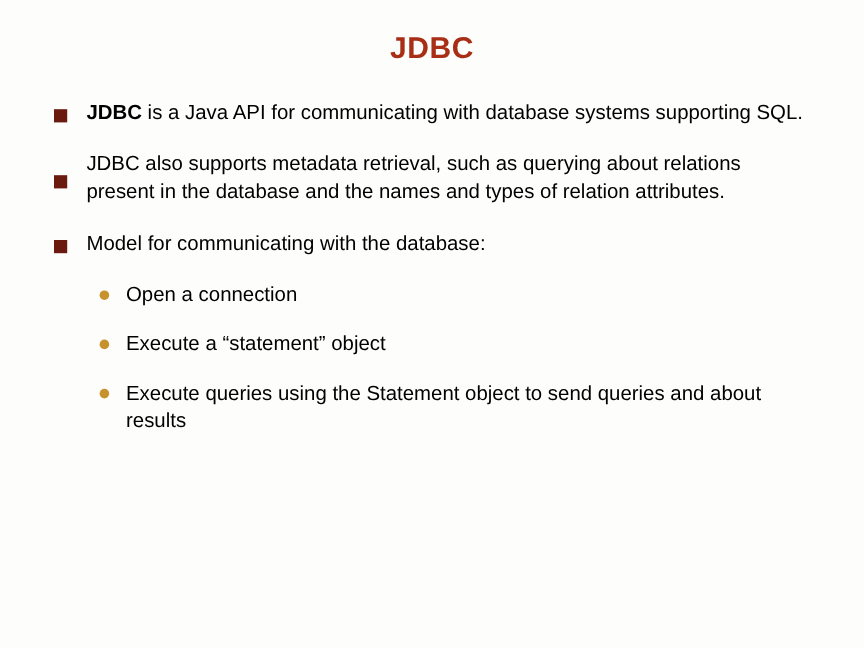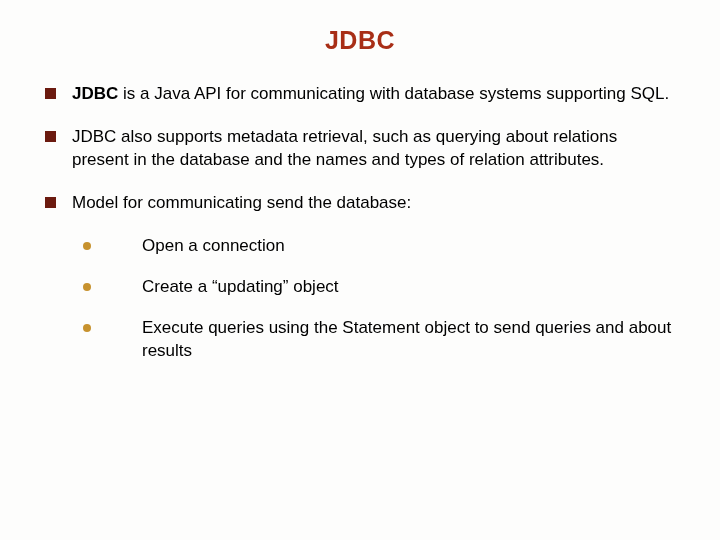--- a/index.html
+++ b/index.html
@@ -18,40 +18,39 @@
   .title {
     text-align: center;
     font-weight: bold;
     font-size: 25px;
     color: #a82e16;
     margin: 6px 0 28px 0;
     letter-spacing: 0.5px;
   }
   .l1 {
     display: flex;
-    align-items: flex-start;
+    align-items: center;
     margin: 0 0 20px 0;
     font-size: 17px;
     line-height: 1.35;
   }
   .l1 .bullet {
     flex: 0 0 auto;
     width: 11px;
     height: 11px;
     background: #6b1a0f;
     margin: 5px 16px 0 0;
   }
   .l1 .text { flex: 1; }
   .l2 {
     display: flex;
     align-items: flex-start;
     margin: 0 0 18px 38px;
     font-size: 17px;
     line-height: 1.35;
-    gap: 37px;
   }
   .l2 .dot {
     flex: 0 0 auto;
     width: 8px;
     height: 8px;
     border-radius: 50%;
     background: #c7922e;
     margin: 7px 14px 0 0;
   }
   .l2 .text { flex: 1; }
@@ -69,31 +68,31 @@
   </div>
 
 
   <div class="l1">
     <span class="bullet"></span>
     <span class="text">JDBC also supports metadata retrieval, such as querying about relations present in the database and the names and types of relation attributes.</span>
   </div>
 
   <div class="l1">
     <span class="bullet"></span>
-    <span class="text">Model for communicating send the database:</span>
+    <span class="text">Model for communicating with the database:</span>
   </div>
 
   <div class="l2">
     <span class="dot"></span>
     <span class="text">Open a connection</span>
   </div>
 
   <div class="l2">
     <span class="dot"></span>
-    <span class="text">Create a “updating” object</span>
+    <span class="text">Execute a “statement” object</span>
   </div>
 
   <div class="l2">
     <span class="dot"></span>
     <span class="text">Execute queries using the Statement object to send queries and about results</span>
   </div>
 
 </div>
 
 </body></html>

